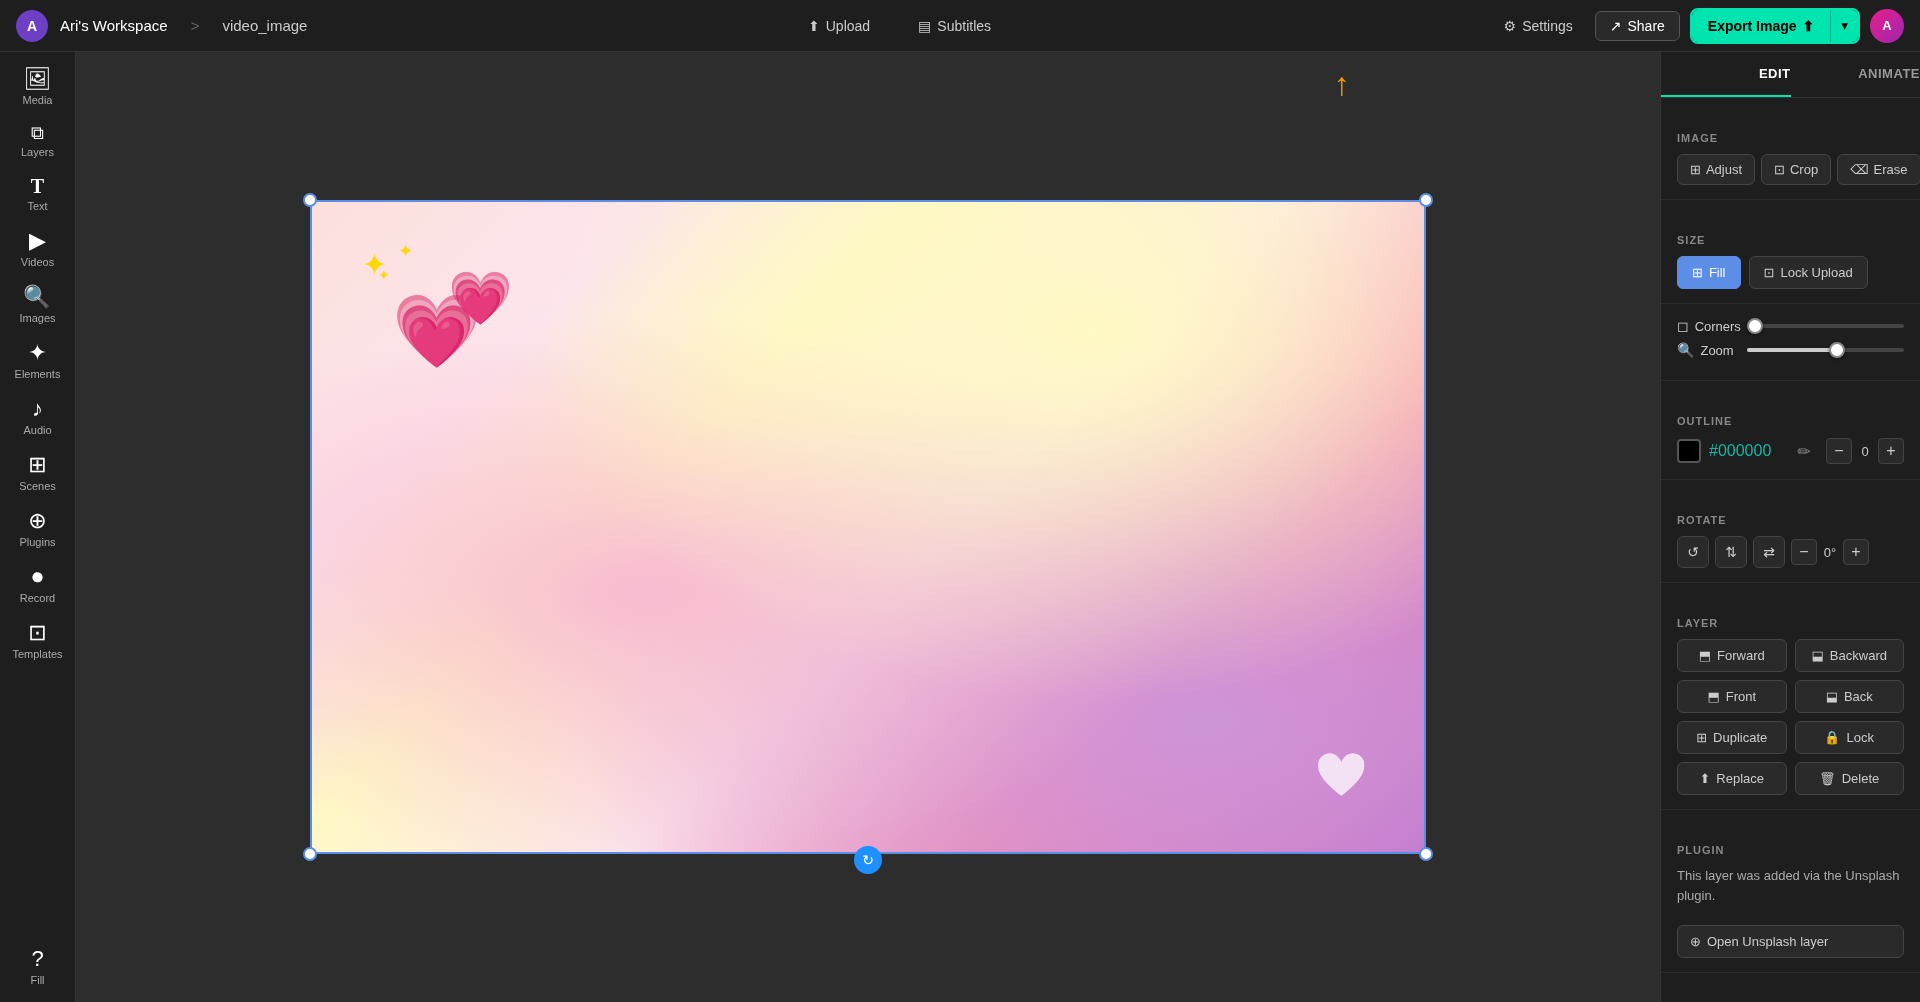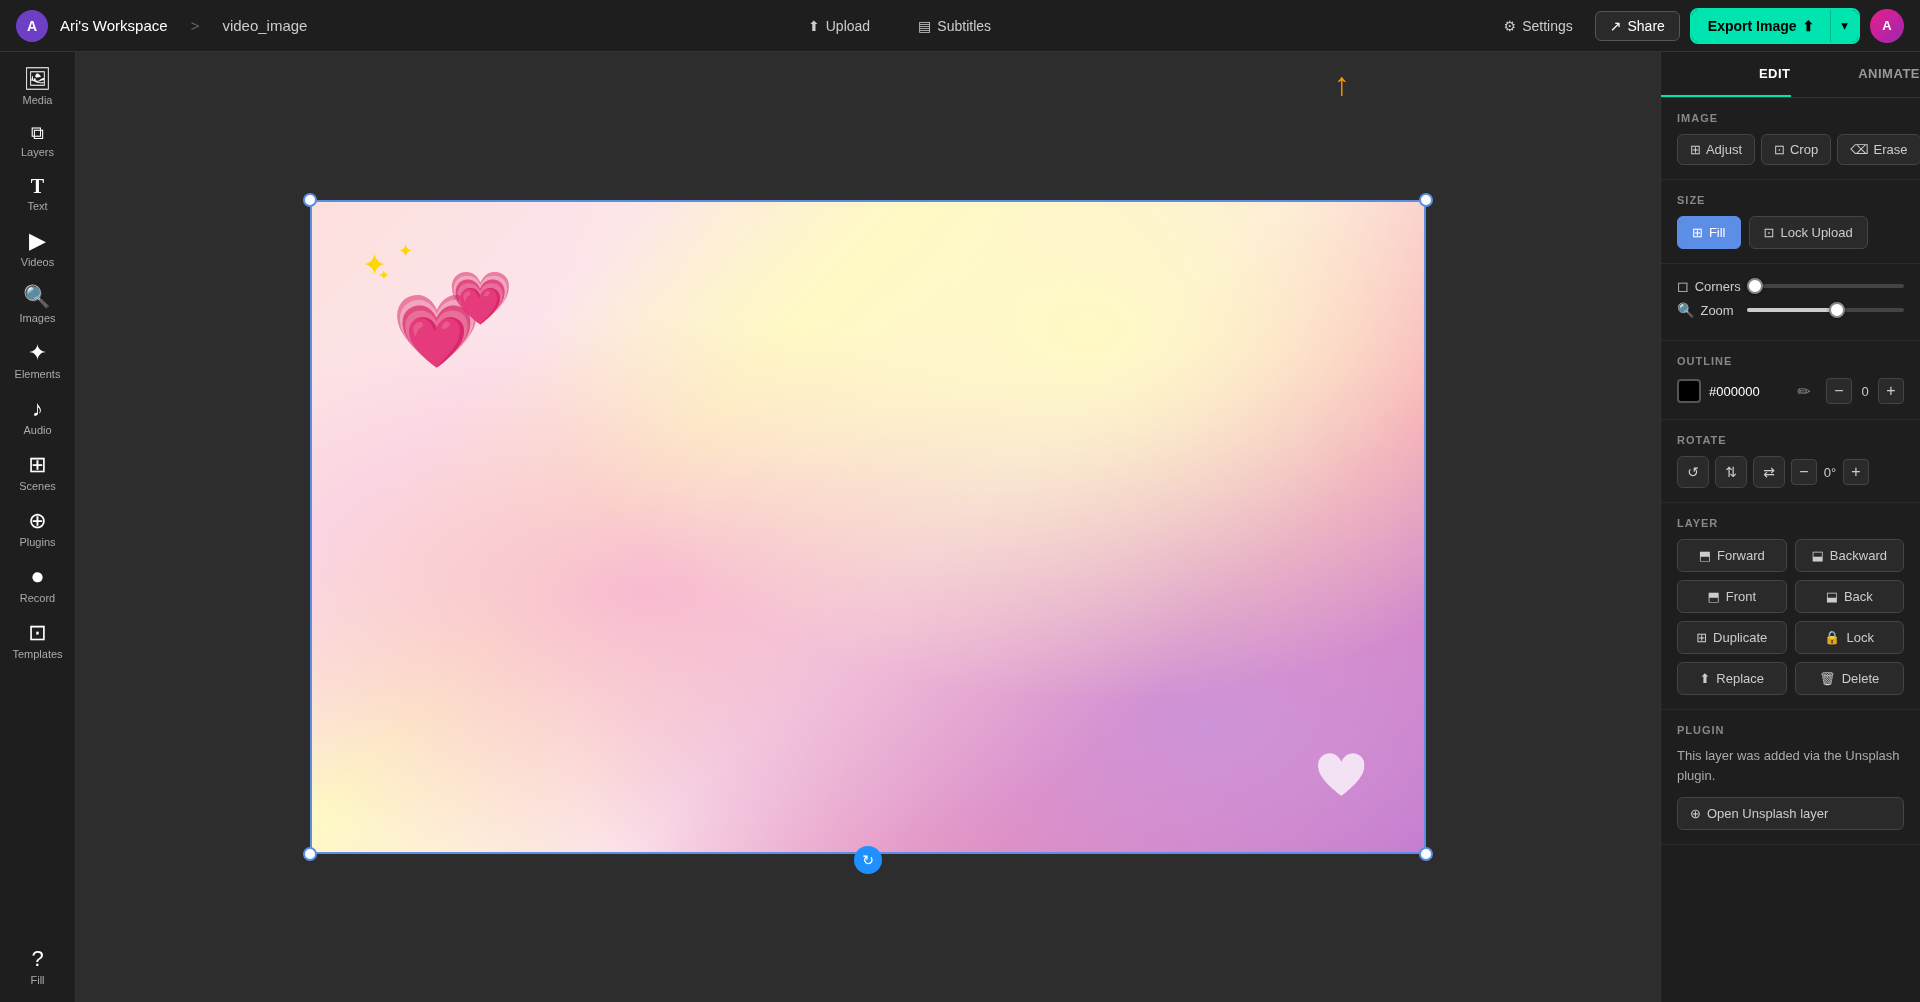--- a/index.html
+++ b/index.html
@@ -51,57 +51,57 @@
     .handle-br { bottom: -7px; right: -7px; }
     .selection-border { position: absolute; top: 0; left: 0; right: 0; bottom: 0; border: 2px solid #5c8ee6; pointer-events: none; }
     .bottom-center-btn { position: absolute; bottom: -20px; left: 50%; transform: translateX(-50%); width: 28px; height: 28px; border-radius: 50%; background: #1e90ff; display: flex; align-items: center; justify-content: center; font-size: 14px; cursor: pointer; }
 
     
     .right-panel { width: 260px; background: #1e1e1e; border-left: 1px solid #333; overflow-y: auto; flex-shrink: 0; }
     .panel-tabs { display: flex; border-bottom: 1px solid #333; }
     .panel-tab { flex: 1; text-align: right; padding: 14px 0; font-size: 13px; font-weight: 600; cursor: pointer; color: #999; letter-spacing: 0.5px; }
     .panel-tab.active { color: #fff; border-bottom: 2px solid #00e5b0; }
     .panel-section { padding: 14px 16px; border-bottom: 1px solid #2a2a2a; }
-    .section-label { font-size: 11px; font-weight: 700; color: #888; letter-spacing: 1px; text-transform: uppercase; margin-bottom: 10px; }
+    .section-label { font-size: 11px; font-weight: 700; color: #888; letter-spacing: 1px; text-transform: uppercase; margin-bottom: 10px; margin-top: 20px; }
     .image-tools { display: flex; gap: 6px; }
     .image-tool-btn { display: flex; align-items: center; gap: 5px; padding: 7px 12px; background: #2a2a2a; border: 1px solid #444; border-radius: 6px; color: #ccc; font-size: 13px; cursor: pointer; flex: 1; justify-content: center; }
 
     
     .size-buttons { display: flex; gap: 8px; }
     .size-btn { display: flex; align-items: center; gap: 6px; padding: 8px 14px; border-radius: 6px; font-size: 13px; cursor: pointer; border: 1px solid #444; }
     .size-btn.active { background: #5c8ee6; border-color: #5c8ee6; color: #fff; }
     .size-btn.inactive { background: #2a2a2a; color: #ccc; }
 
     
     .slider-row { display: flex; align-items: center; gap: 10px; margin-bottom: 8px; }
     .slider-label { font-size: 13px; color: #ccc; width: 60px; display: flex; align-items: center; gap: 6px; }
     .slider-track { flex: 1; height: 4px; background: #444; border-radius: 2px; position: relative; cursor: pointer; }
     .slider-fill { height: 100%; background: #ccc; border-radius: 2px; }
     .slider-thumb { width: 16px; height: 16px; border-radius: 50%; background: #fff; border: 2px solid #888; position: absolute; top: 50%; transform: translateY(-50%); cursor: grab; box-shadow: 0 1px 3px rgba(0,0,0,0.5); }
 
     
     .outline-row { display: flex; align-items: center; gap: 8px; }
     .color-swatch { width: 24px; height: 24px; border-radius: 4px; background: #000; border: 2px solid #555; flex-shrink: 0; cursor: pointer; }
-    .color-label { font-size: 13px; color: #ffffff; flex: 1; }
+    .color-label { font-size: 16px; color: #14b8a6; flex: 1; }
     .pencil-icon-btn { width: 28px; height: 28px; display: flex; align-items: center; justify-content: center; cursor: pointer; color: #888; }
     .number-control { display: flex; align-items: center; gap: 4px; }
     .num-btn { width: 26px; height: 26px; background: #2a2a2a; border: 1px solid #444; border-radius: 4px; display: flex; align-items: center; justify-content: center; cursor: pointer; color: #ccc; font-size: 16px; }
     .num-val { font-size: 13px; color: #ccc; min-width: 18px; text-align: center; }
 
     
     .rotate-controls { display: flex; align-items: center; gap: 6px; }
     .rotate-btn { width: 32px; height: 32px; background: #2a2a2a; border: 1px solid #444; border-radius: 6px; display: flex; align-items: center; justify-content: center; cursor: pointer; color: #ccc; font-size: 14px; }
     .rotate-val { display: flex; align-items: center; gap: 4px; }
 
     
     .layer-grid { display: grid; grid-template-columns: 1fr 1fr; gap: 8px; }
     .layer-btn { display: flex; align-items: center; gap: 6px; padding: 8px 10px; background: #2a2a2a; border: 1px solid #444; border-radius: 6px; color: #ccc; font-size: 13px; cursor: pointer; justify-content: center; }
 
     
-    .plugin-text { font-size: 13px; color: #aaa; line-height: 1.5; margin-bottom: 12px; }
+    .plugin-text { font-size: 13px; color: #aaa; line-height: 1.5; margin-bottom: 20px; }
     .unsplash-btn { display: flex; align-items: center; gap: 6px; padding: 8px 12px; background: #2a2a2a; border: 1px solid #444; border-radius: 6px; color: #ccc; font-size: 13px; cursor: pointer; width: 100%; }
 
     
     .right-panel::-webkit-scrollbar { width: 4px; }
     .right-panel::-webkit-scrollbar-track { background: #1e1e1e; }
     .right-panel::-webkit-scrollbar-thumb { background: #444; border-radius: 2px; }
   </style>
 </head>
 <body>
 

